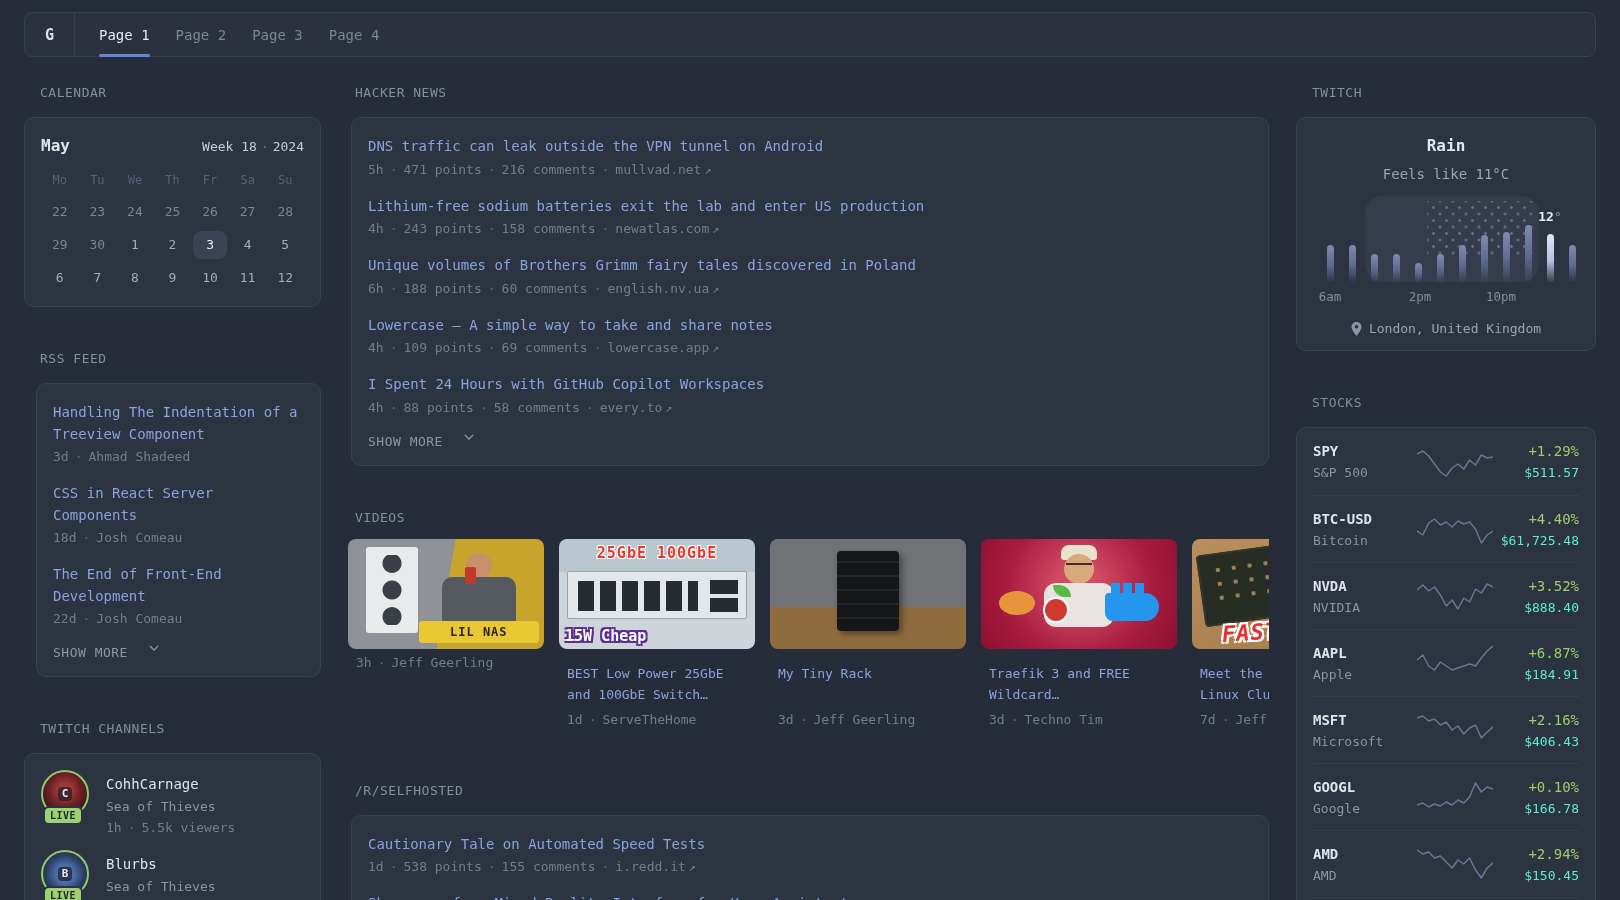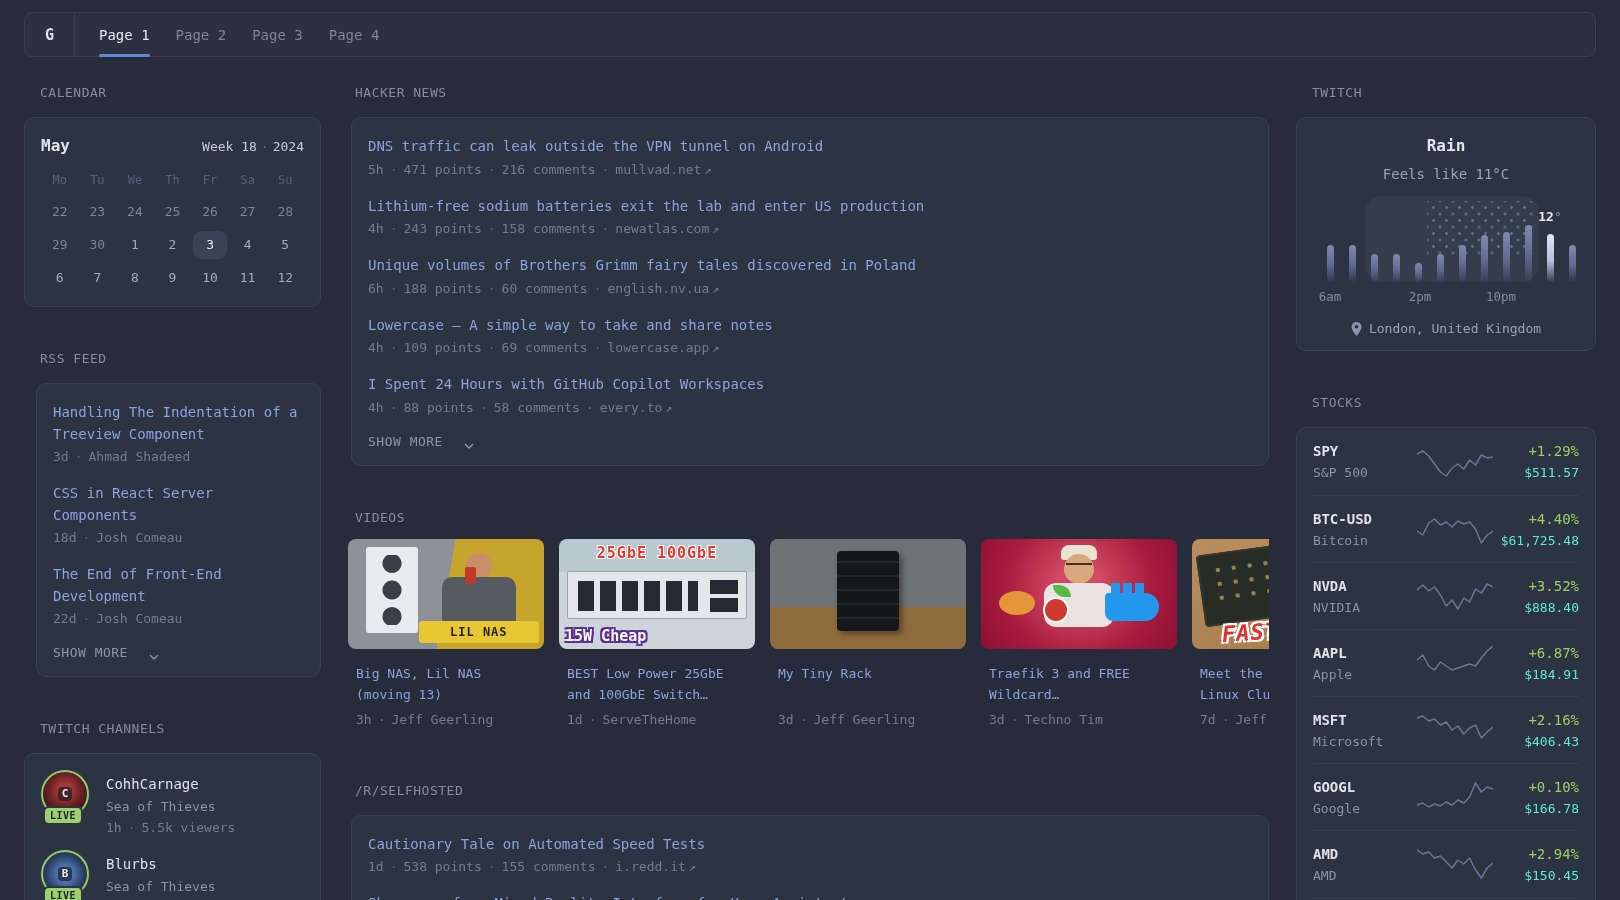--- a/index.html
+++ b/index.html
@@ -63,21 +63,21 @@
   
   .feed-card { padding:18px 16px 16px;margin-left:12px; }
   .feed-item + .feed-item { margin-top:17px; }
   .feed-title { display:block; color:#8aa3e0; font-size:14px; line-height:21.5px; cursor:pointer; }
   .feed-meta { margin-top:3px; font-size:13px; line-height:18px; color:#747c90; white-space:nowrap; }
   .feed-meta .dot { color:#5f6983; margin:0 6px; }
   .feed-meta .domain { cursor:pointer; }
   .arrow { font-size:12px; margin-left:3px; }
   .show-more {
     margin-top:17px; font-size:13px; color:#8d95a8; letter-spacing:0.5px;
-    display:flex; align-items:flex-end; gap:21px; cursor:pointer;
+    display:flex; align-items:flex-start; gap:21px; cursor:pointer;
   }
   .chev { width:10px; height:6px; }
 
   
   .tw-card { padding:16px 16px 14px; }
   .tw-item { display:flex; gap:15px; cursor:pointer; }
   .tw-item + .tw-item { margin-top:14px; }
   .tw-av-wrap { position:relative; width:50px; height:66px; flex:none; }
   .av {
     width:48px; height:48px; border-radius:50%;
@@ -347,24 +347,20 @@
         <div class="videos-row">
 
           <div class="video-card">
             <div class="video-thumb thumb-nas">
               <div class="th t1-case"></div>
               <div class="th t1-head"></div>
               <div class="th t1-body"></div>
               <div class="th t1-can"></div>
               <div class="th t1-banner">LIL NAS</div>
             </div>
-            <div class="video-title">
-              <div>Big NAS, Lil NAS</div>
-              <div>(moving 13)</div>
-            </div>
             <div class="video-meta"><span>3h</span><span class="dot">·</span><span>Jeff Geerling</span></div>
           </div>
 
           <div class="video-card">
             <div class="video-thumb thumb-switch">
               <div class="th t2-title">25GbE 100GbE</div>
               <div class="th t2-body">
                 <div class="t2-ports"></div>
                 <div class="t2-port2"></div>
               </div>

